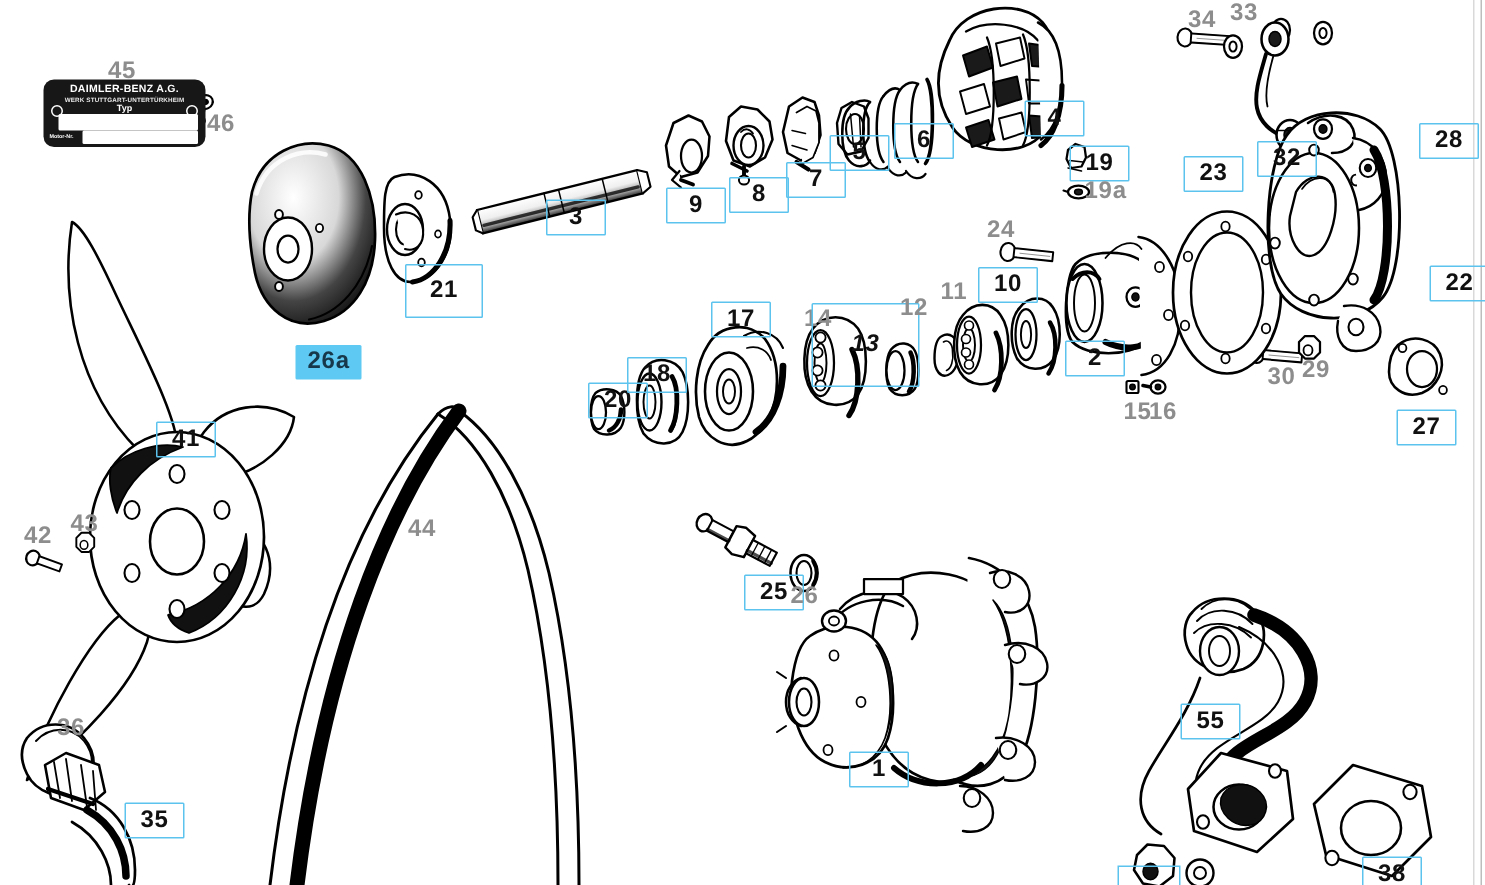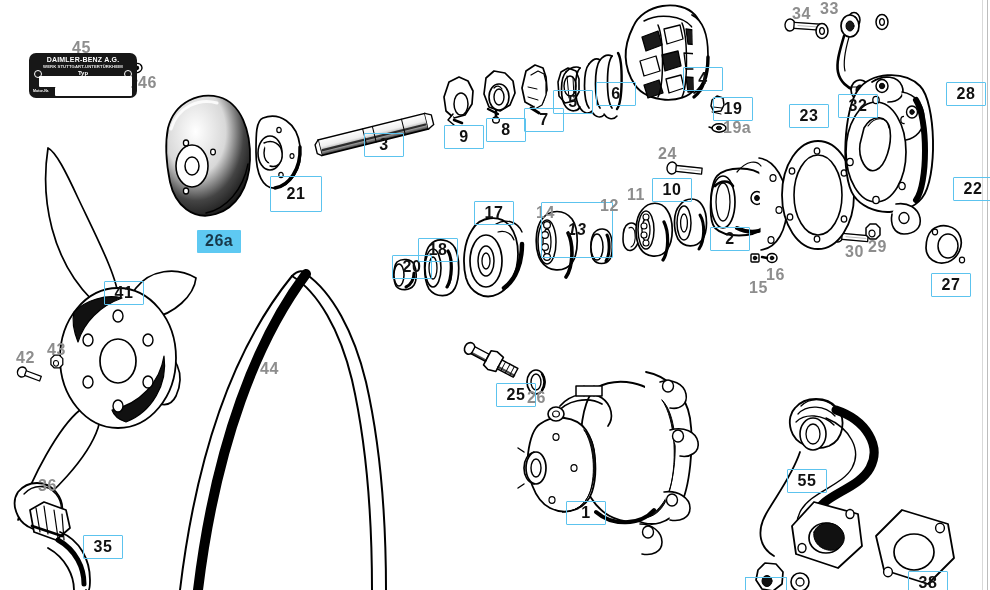--- a/index.html
+++ b/index.html
@@ -550,41 +550,41 @@
   </div>
 
   <div id="labels">
       <div class="lbl plain" style="left: 72px; top: 40px;">45</div>
       <div class="lbl plain" style="left: 138px; top: 75px;">46</div>
       <div class="lbl hl" style="left: 197px; top: 230px;">26a</div>
       <div class="lbl boxed" style="left: 270px; top: 176px; width: 38px; height: 22px; padding: 6px; display: flex; align-items: center; justify-content: center;">21</div>
       <div class="lbl boxed" style="left: 104px; top: 281px; width: 38px; height: 22px; padding: 0px; display: flex; align-items: center; justify-content: center;">41</div>
       <div class="lbl plain" style="left: 16px; top: 350px;">42</div>
       <div class="lbl plain" style="left: 47px; top: 342px;">43</div>
-      <div class="lbl plain" style="left: 260px; top: 345px; margin-top: 16px;">44</div>
+      <div class="lbl plain" style="left: 272px; top: 345px;">44</div>
       <div class="lbl plain" style="left: 38px; top: 478px;">36</div>
       <div class="lbl boxed" style="left: 83px; top: 535px; width: 38px; height: 22px; padding: 0px; display: flex; align-items: center; justify-content: center;">35</div>
       <div class="lbl boxed" style="left: 364px; top: 133px; width: 38px; height: 22px; padding: 0px; display: flex; align-items: center; justify-content: center;">3</div>
       <div class="lbl boxed" style="left: 444px; top: 125px; width: 38px; height: 22px; padding: 0px; display: flex; align-items: center; justify-content: center;">9</div>
       <div class="lbl boxed" style="left: 486px; top: 118px; width: 38px; height: 22px; padding: 0px; display: flex; align-items: center; justify-content: center;">8</div>
       <div class="lbl boxed" style="left: 524px; top: 108px; width: 38px; height: 22px; padding: 0px; display: flex; align-items: center; justify-content: center;">7</div>
       <div class="lbl boxed" style="left: 553px; top: 90px; width: 38px; height: 22px; padding: 0px; display: flex; align-items: center; justify-content: center;">5</div>
       <div class="lbl boxed" style="left: 596px; top: 82px; width: 38px; height: 22px; padding: 0px; display: flex; align-items: center; justify-content: center;">6</div>
       <div class="lbl boxed" style="left: 683px; top: 67px; width: 38px; height: 22px; padding: 0px; display: flex; align-items: center; justify-content: center;">4</div>
       <div class="lbl boxed" style="left: 392px; top: 255px; width: 38px; height: 22px; padding: 0px; display: flex; align-items: center; justify-content: center;">20</div>
       <div class="lbl boxed" style="left: 418px; top: 238px; width: 38px; height: 22px; padding: 0px; display: flex; align-items: center; justify-content: center;">18</div>
       <div class="lbl boxed" style="left: 474px; top: 201px; width: 38px; height: 22px; padding: 0px; display: flex; align-items: center; justify-content: center;">17</div>
       <div class="lbl plain" style="left: 536px; top: 205px;">14</div>
       <div class="lbl boxed" style="left: 541px; top: 202px; width: 38px; height: 22px; padding: 16px; display: flex; align-items: center; justify-content: center; font-style: italic;">13</div>
       <div class="lbl plain" style="left: 600px; top: 198px;">12</div>
       <div class="lbl plain" style="left: 627px; top: 187px;">11</div>
       <div class="lbl boxed" style="left: 652px; top: 178px; width: 38px; height: 22px; padding: 0px; display: flex; align-items: center; justify-content: center;">10</div>
       <div class="lbl plain" style="left: 658px; top: 146px;">24</div>
       <div class="lbl boxed" style="left: 710px; top: 227px; width: 38px; height: 22px; padding: 0px; display: flex; align-items: center; justify-content: center;">2</div>
-      <div class="lbl plain" style="left: 749px; top: 267px; margin-top: 13px;">15</div>
+      <div class="lbl plain" style="left: 749px; top: 267px;">15</div>
       <div class="lbl plain" style="left: 766px; top: 267px;">16</div>
       <div class="lbl boxed" style="left: 713px; top: 97px; width: 38px; height: 22px; padding: 0px; display: flex; align-items: center; justify-content: center;">19</div>
       <div class="lbl plain" style="left: 723px; top: 120px;">19a</div>
       <div class="lbl plain" style="left: 792px; top: 6px;">34</div>
       <div class="lbl plain" style="left: 820px; top: 1px;">33</div>
       <div class="lbl boxed" style="left: 838px; top: 50px; width: 38px; height: 22px; padding: 0px; display: flex; align-items: center; justify-content: center; margin-top: 44px;">32</div>
       <div class="lbl boxed" style="left: 789px; top: 104px; width: 38px; height: 22px; padding: 0px; display: flex; align-items: center; justify-content: center;">23</div>
       <div class="lbl boxed" style="left: 946px; top: 82px; width: 38px; height: 22px; padding: 0px; display: flex; align-items: center; justify-content: center;">28</div>
       <div class="lbl boxed" style="left: 953px; top: 177px; width: 38px; height: 22px; padding: 0px; display: flex; align-items: center; justify-content: center;">22</div>
       <div class="lbl plain" style="left: 845px; top: 244px;">30</div>

